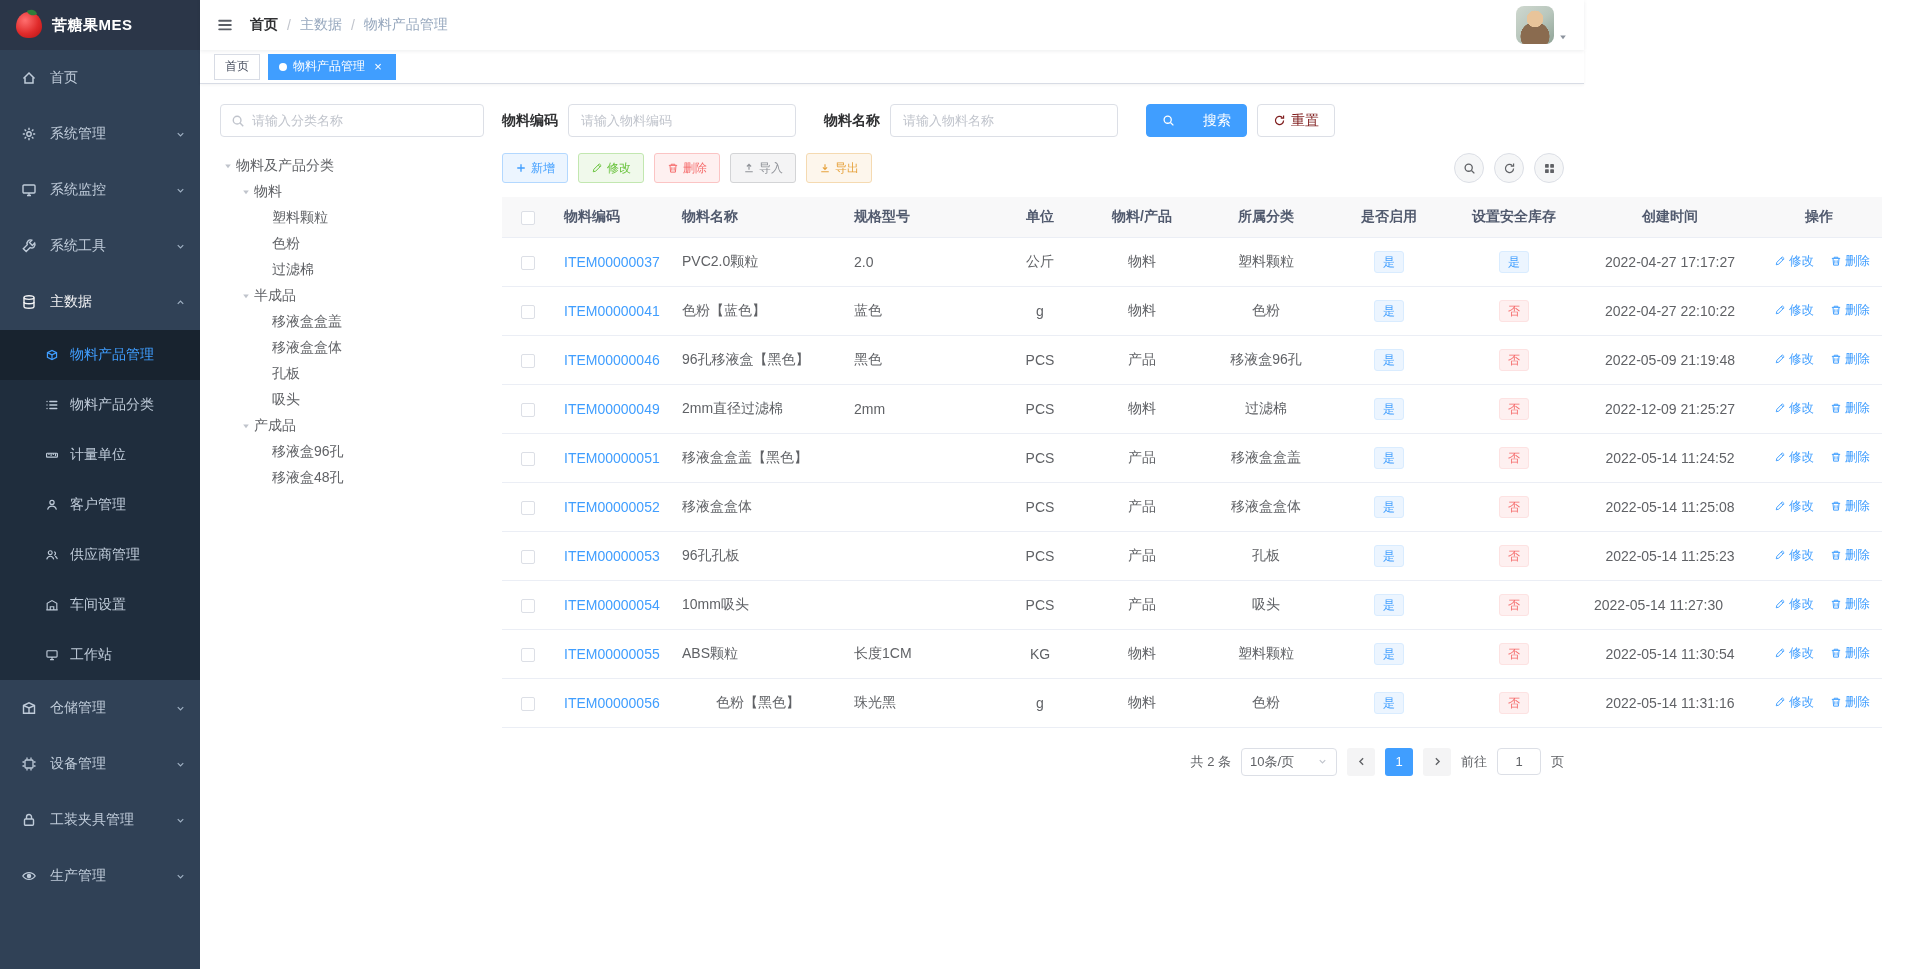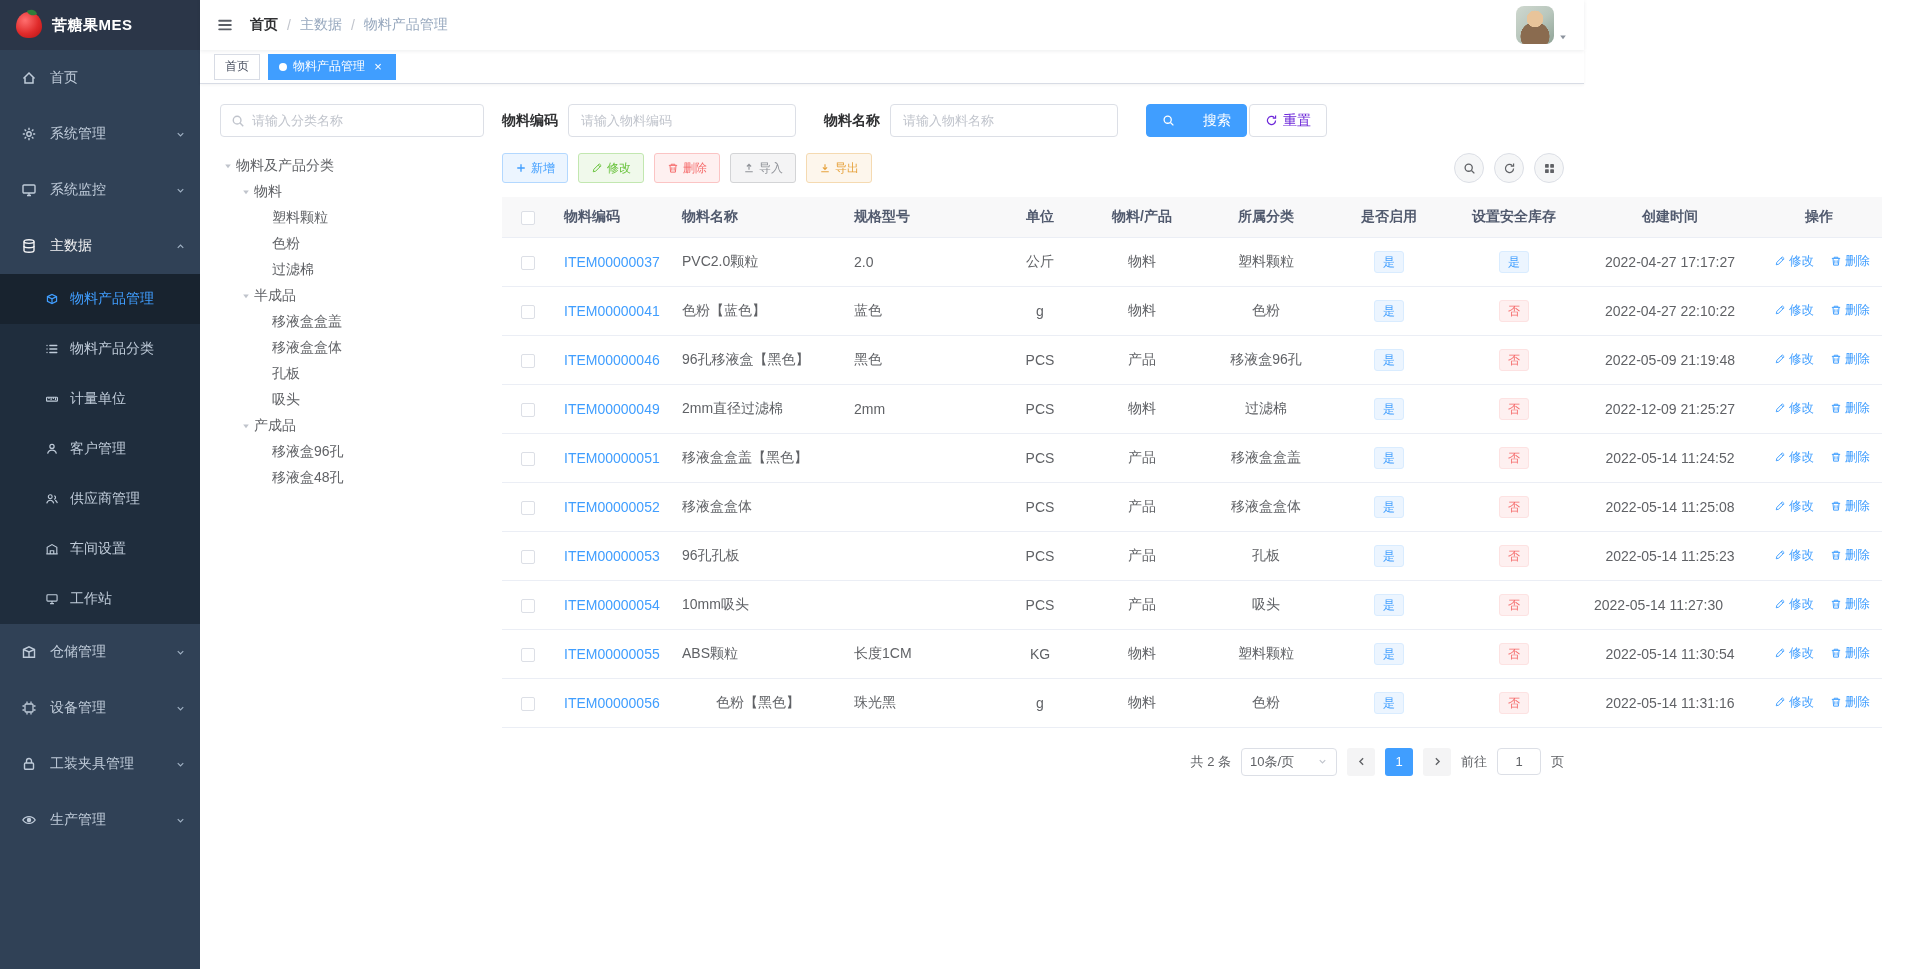--- a/index.html
+++ b/index.html
@@ -61,22 +61,22 @@
   .tree-caret-spacer { width:16px; flex-shrink:0; display:inline-block; }
 
   .right-panel { flex:1; min-width:0; display:flex; flex-direction:column; }
 
   .filter-row { display:flex; align-items:center; margin-bottom:16px; }
   .f-label { font-weight:700; color:#303133; margin-right:10px; }
   .f-input { width:228px; height:33px; border:1px solid #dcdfe6; border-radius:4px; padding:0 12px; font-size:13px; color:#606266; outline:none; font-family:inherit; margin-right:28px; }
   .f-input::placeholder { color:#c0c4cc; }
   .btn { display:inline-flex; align-items:center; gap:5px; height:33px; padding:0 15px; border-radius:4px; font-size:14px; cursor:pointer; border:1px solid transparent; font-family:inherit; }
   .btn .icn { font-size:13px; }
-  .btn-search { background:#409eff; border-color:#409eff; color:#fff; margin-right:2px;gap:28px; }
-  .btn-reset { background:#fff; border-color:#dcdfe6; color:#6d28d9; }
+  .btn-search { background:#409eff; border-color:#409eff; color:#fff; margin-right:10px;gap:28px; }
+  .btn-reset { background:#fff; border-color:#dcdfe6; color:#7f1d1d; }
 
   .toolbar-row { display:flex; align-items:center; gap:10px; margin-bottom:14px; }
   .btn-sm { display:inline-flex; align-items:center; gap:4px; height:30px; padding:0 12px; border-radius:3px; font-size:12px; cursor:pointer; border:1px solid; font-family:inherit; }
   .btn-sm .icn { font-size:12px; }
   .btn-add   { color:#409eff; background:#ecf5ff; border-color:#b3d8ff; }
   .btn-edit  { color:#67c23a; background:#f0f9eb; border-color:#c2e7b0; }
   .btn-del   { color:#f56c6c; background:#fef0f0; border-color:#fbc4c4; }
   .btn-imp   { color:#909399; background:#f4f4f5; border-color:#d3d4d6; }
   .btn-exp   { color:#e6a23c; background:#fdf6ec; border-color:#f5dab1; }
   .tool-icons { margin-left:auto; display:flex; gap:10px; }
@@ -138,20 +138,33 @@
           </span>
         </div>
         <div class="menu-item">
           <span class="icn mi-icon">
             <svg viewBox="0 0 16 16" fill="none" stroke="currentColor" stroke-width="1.4">
               <rect x="2" y="3" width="12" height="8" rx="1"></rect>
               <path d="M6 13.5h4M8 11v2.5"></path>
             </svg>
           </span>
           <span class="mi-label">系统监控</span>
+          <span class="icn mi-arrow">
+            <svg viewBox="0 0 16 16" fill="none" stroke="currentColor" stroke-width="1.7">
+              <path d="M4 6l4 4 4-4"></path>
+            </svg>
+          </span>
+        </div>
+        <div class="menu-item">
+          <span class="icn mi-icon">
+            <svg viewBox="0 0 16 16" fill="none" stroke="currentColor" stroke-width="1.4">
+              <path d="M10.8 2.2a3.4 3.4 0 0 0-4.5 4.5l-4 4 2.9 2.9 4-4a3.4 3.4 0 0 0 4.5-4.5L11.4 7.5 8.5 4.6z"></path>
+            </svg>
+          </span>
+          <span class="mi-label">系统工具</span>
           <span class="icn mi-arrow">
             <svg viewBox="0 0 16 16" fill="none" stroke="currentColor" stroke-width="1.7">
               <path d="M4 6l4 4 4-4"></path>
             </svg>
           </span>
         </div>
         <div class="menu-item expanded">
           <span class="icn mi-icon">
             <svg viewBox="0 0 16 16" fill="none" stroke="currentColor" stroke-width="1.4">
               <ellipse cx="8" cy="3.6" rx="5" ry="1.8"></ellipse>

